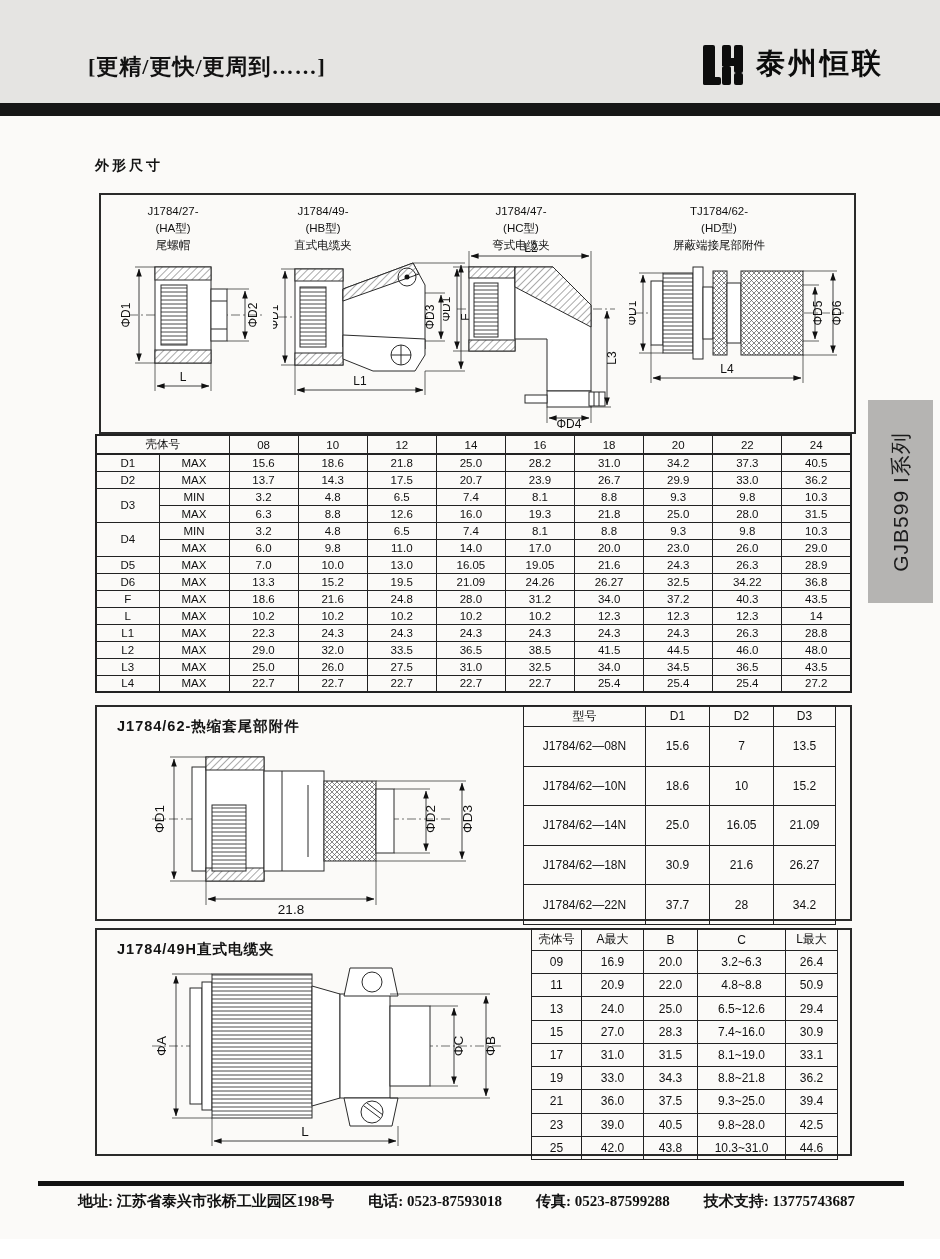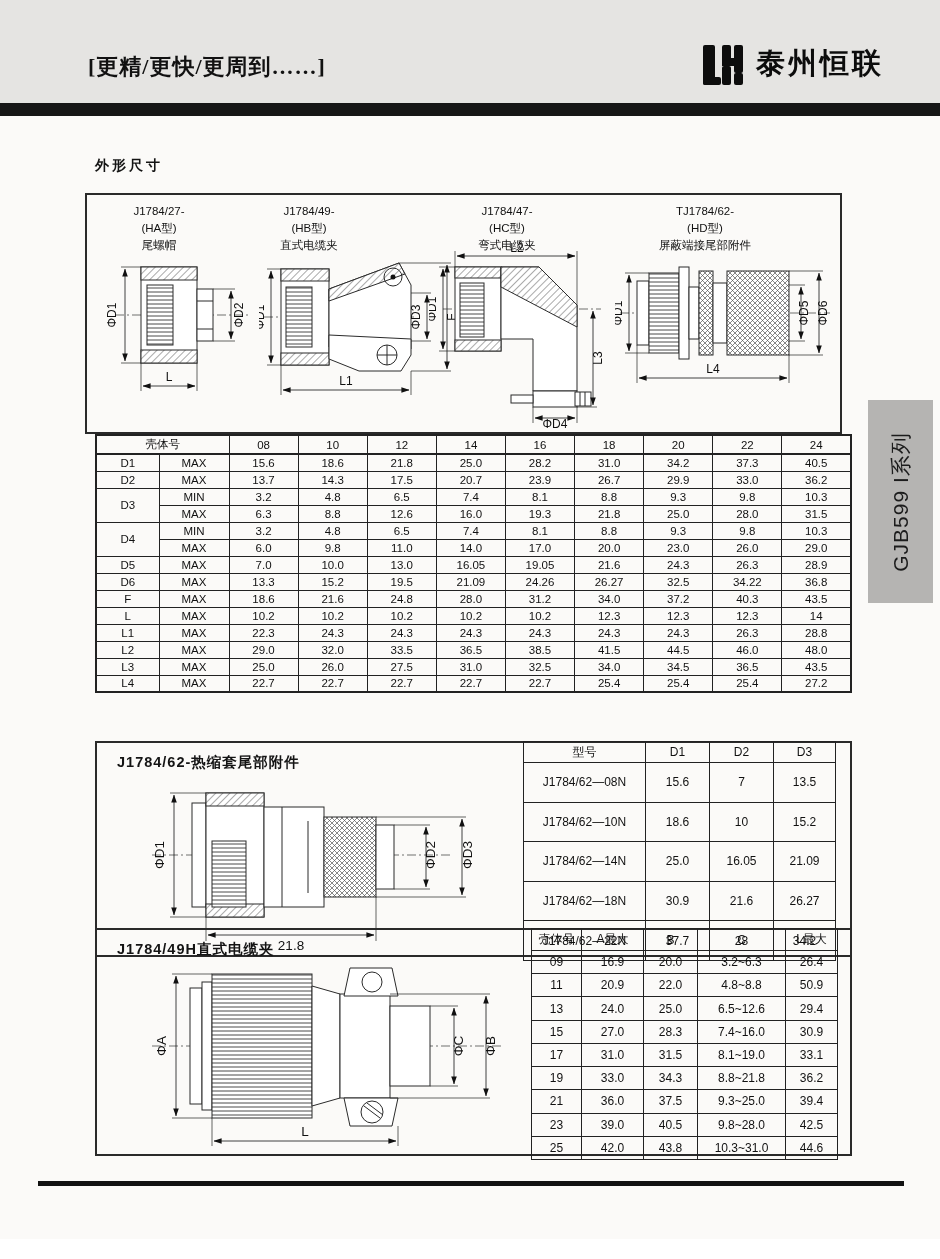--- a/index.html
+++ b/index.html
@@ -10,22 +10,22 @@
   .hdr{position:absolute;left:0;top:0;width:940px;height:103px;background:#e5e4e2}
   .slogan{position:absolute;left:88px;top:52px;font-family:"Liberation Serif","DejaVu Serif",serif;
           font-weight:bold;font-size:22px;letter-spacing:1px;color:#111}
   .brand{position:absolute;right:56px;top:44px;display:flex;align-items:flex-start;gap:10px}
   .brand-name{font-size:29px;font-weight:bold;letter-spacing:3px;color:#0c0c0c}
   .hdr-bar{position:absolute;left:0;top:103px;width:940px;height:13px;background:#161616}
   
   .page-title{position:absolute;left:95px;top:157px;font-size:14px;font-weight:bold;letter-spacing:3px}
   
   .box{position:absolute;border:2px solid #2a2a2a}
-  #box1{left:85px;top:193px;width:757px;height:241px}
-  #box2{left:95px;top:741px;width:757px;height:216px}
+  #box1{left:99px;top:193px;width:757px;height:241px}
+  #box2{left:95px;top:705px;width:757px;height:216px}
   #box3{left:95px;top:928px;width:757px;height:228px}
   .dcap{position:absolute;top:8px;text-align:center;font-size:11.5px;line-height:17px;color:#111}
   .sec-title{position:absolute;left:20px;top:10px;font-size:14.5px;font-weight:bold;letter-spacing:1px}
   .dsvg{position:absolute}
   
   #mtable{position:absolute;left:95px;top:434px;width:757px;border-collapse:collapse;table-layout:fixed;background:transparent}
   #mtable th,#mtable td{border:1px solid #222;font-size:11.5px;font-weight:normal;text-align:center;
         height:17px;padding:0;white-space:nowrap;color:#111}
   #mtable thead th{height:19px;border-bottom-width:2px}
   #mtable{border:2px solid #222}
@@ -658,13 +658,19 @@
           </tr>
         </tbody>
     </table>
   </div>
 
   <div class="side-tab">
     <span>GJB599 I系列</span>
   </div>
 
   <div class="foot-rule"></div>
+  <div class="footer">
+    <span>地址: 江苏省泰兴市张桥工业园区198号</span>
+    <span>电话: 0523-87593018</span>
+    <span>传真: 0523-87599288</span>
+    <span>技术支持: 13775743687</span>
+  </div>
 </div>
 
 </body></html>

